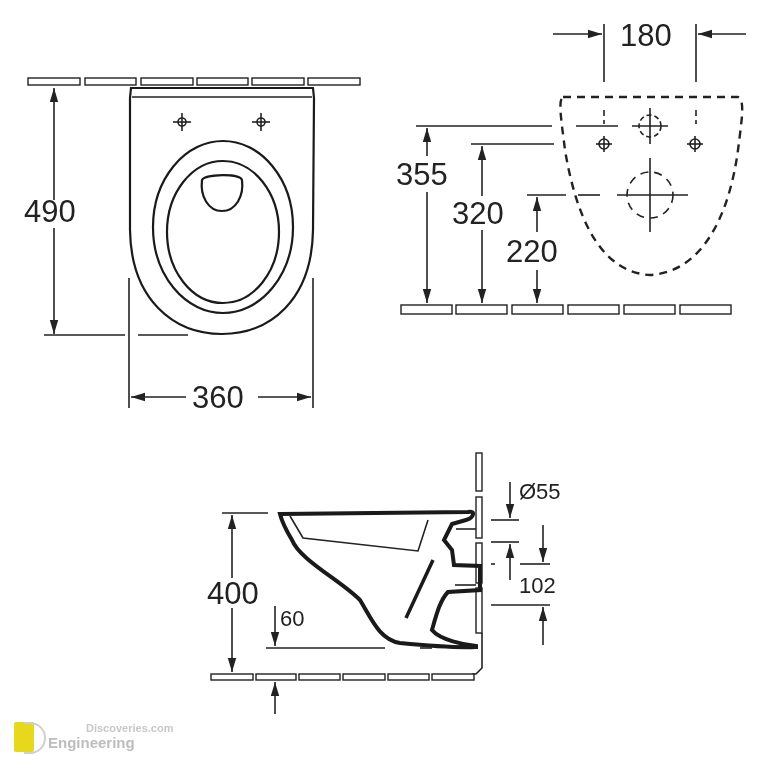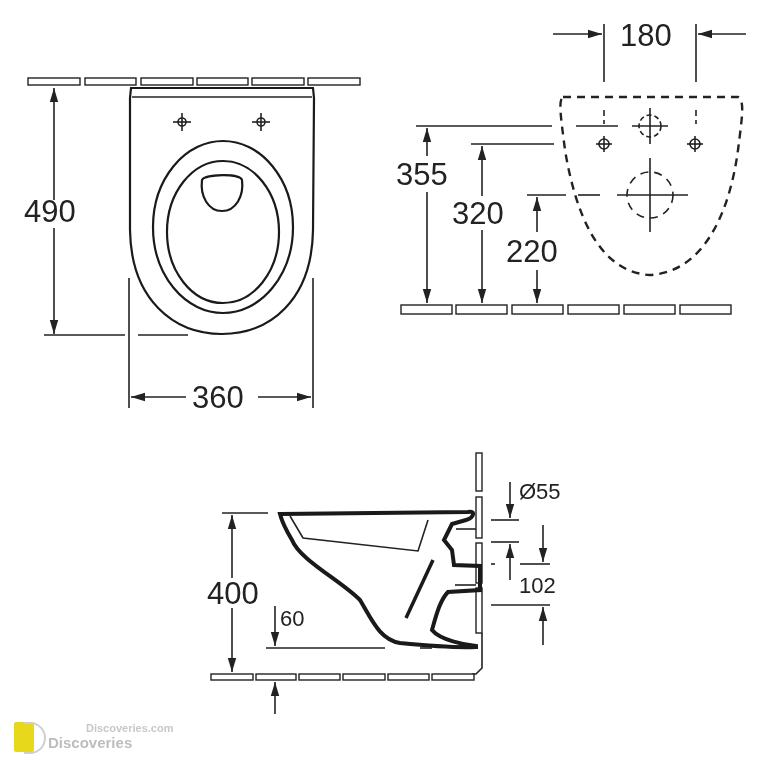--- a/index.html
+++ b/index.html
@@ -177,14 +177,14 @@
     <line class="ln" x1="543" y1="525" x2="543" y2="562" marker-end="url(#arr)"></line>
     <line class="ln" x1="543" y1="645" x2="543" y2="607" marker-end="url(#arr)"></line>
     <text class="dim-s" x="519" y="593">102</text>
   </g>
 </svg>
 
 <div class="logo-wrap">
   <div class="logo-e"></div>
   <div class="logo-d"></div>
   <div class="logo-top">Discoveries.com</div>
-  <div class="logo-bot">Discoveries</div>
+  <div class="logo-bot">Engineering</div>
 </div>
 
 </body></html>

